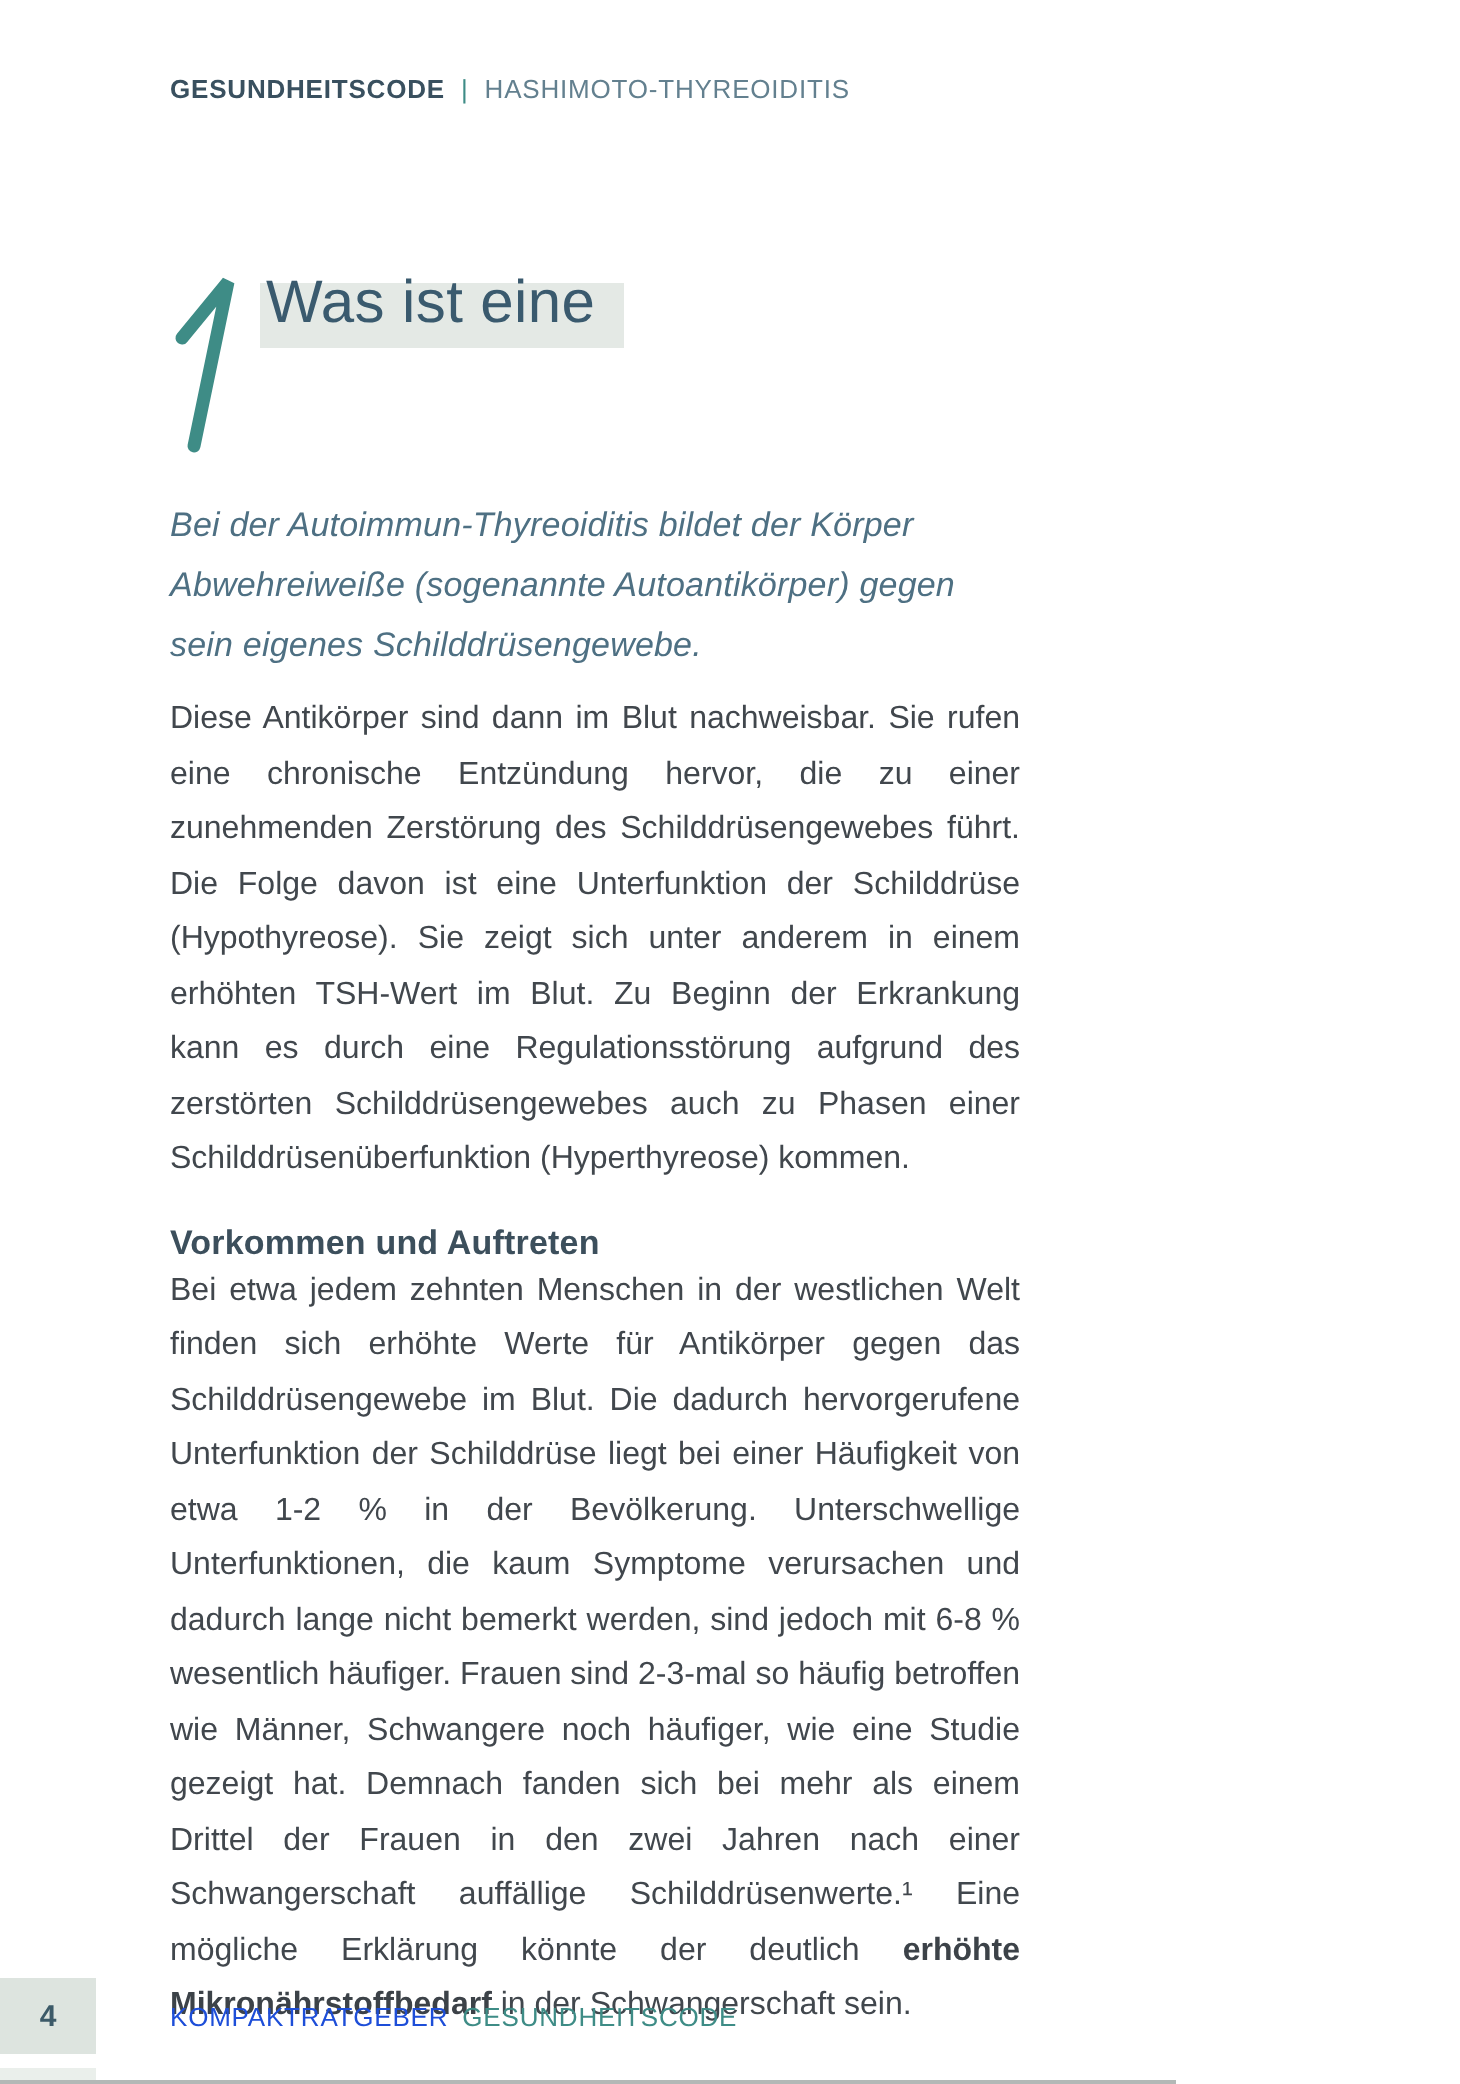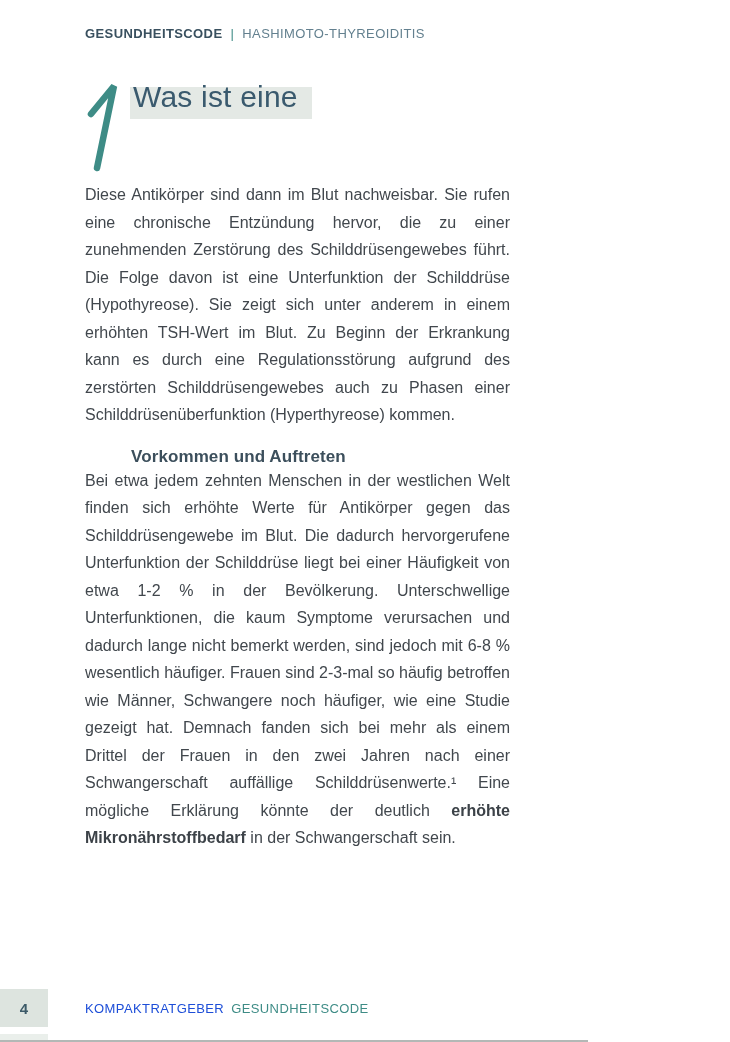--- a/index.html
+++ b/index.html
@@ -5,21 +5,21 @@
   * { margin: 0; padding: 0; box-sizing: border-box; }
   html, body { background: #ffffff; }
   body { font-family: "Liberation Sans", "DejaVu Sans", sans-serif; }
 
   .page {
     position: relative;
     width: 588px;
     height: 1042px;
     background: #ffffff;
     overflow: hidden;
-    padding: 0 78px 0 85px;
+    padding: 11px 78px 0 85px;
   }
   .page::after {
     content: "";
     position: absolute;
     left: 0; right: 0; bottom: 0;
     height: 2px;
     background: #b3b8b6;
   }
 
   
@@ -28,21 +28,21 @@
     font-size: 13px;
     letter-spacing: 0.4px;
     white-space: nowrap;
   }
   .rh-series { font-weight: bold; color: #39505f; }
   .rh-sep    { color: #3e8c86; font-weight: normal; padding: 0 4px; }
   .rh-chapter{ font-weight: normal; color: #63808f; }
 
   
   .title-block {
-    margin-top: 36px;
+    margin-top: 80px;
     display: flex;
     align-items: flex-start;
   }
   .chapter-num {
     width: 48px;
     flex: 0 0 48px;
     padding-top: 4px;
   }
   .chapter-num svg { display: block; }
   .chapter-title {
@@ -83,21 +83,20 @@
   .body-2 { }
   .body-copy strong { font-weight: bold; color: #3c4248; }
 
   
   .sub-heading {
     margin-top: 18px;
     font-size: 17px;
     font-weight: bold;
     color: #3c4f5c;
     letter-spacing: 0.1px;
-    margin-left: 46px;
   }
 
   
   .page-footer {
     position: absolute;
     left: 0;
     top: 989px;
     width: 730px;
     height: 38px;
     display: flex;
@@ -148,20 +147,21 @@
       <svg width="42" height="92" viewBox="0 0 42 92" aria-hidden="true">
         <path d="M6 33 L29 5 L12 87" fill="none" stroke="#3e8c86" stroke-width="6.5" stroke-linecap="round" stroke-linejoin="miter"></path>
       </svg>
 
     </div>
     <h1 class="chapter-title">
       <span class="hl">Was ist eine</span><br>
     </h1>
   </div>
 
+  <p class="lead lead-1">Bei der Autoimmun-Thyreoiditis bildet der Körper Abwehreiweiße (sogenannte Autoantikörper) gegen sein eigenes Schilddrüsengewebe.</p>
 
   <p class="body-copy body-1">Diese Antikörper sind dann im Blut nachweisbar. Sie rufen eine chronische Entzündung hervor, die zu einer zunehmenden Zerstörung des Schilddrüsengewebes führt. Die Folge davon ist eine Unterfunktion der Schilddrüse (Hypothyreose). Sie zeigt sich unter anderem in einem erhöhten TSH-Wert im Blut. Zu Beginn der Erkrankung kann es durch eine Regulationsstörung aufgrund des zerstörten Schilddrüsengewebes auch zu Phasen einer Schilddrüsenüberfunktion (Hyperthyreose) kommen.</p>
 
   <h2 class="sub-heading">Vorkommen und Auftreten</h2>
 
 
   <p class="body-copy body-2"><span>Bei etwa jedem zehnten Menschen in der westlichen Welt finden sich erhöhte Werte für Antikörper gegen das Schilddrüsengewebe im Blut. Die dadurch hervorgerufene Unterfunktion der Schilddrüse liegt bei einer Häufigkeit von etwa 1-2 % in der Bevölkerung. Unterschwellige Unterfunktionen, die kaum Symptome verursachen und dadurch lange nicht bemerkt werden, sind jedoch mit 6-8 % wesentlich häufiger. Frauen sind 2-3-mal so häufig betroffen wie Männer, Schwangere noch häufiger, wie eine Studie gezeigt hat. Demnach fanden sich bei mehr als einem Drittel der Frauen in den zwei Jahren nach einer Schwangerschaft auffällige Schilddrüsenwerte.¹ Eine mögliche Erklärung könnte der deutlich </span><strong>erhöhte Mikronährstoffbedarf</strong><span> in der Schwangerschaft sein.</span></p>
 
   <footer class="page-footer">
     <div class="page-num-box">

